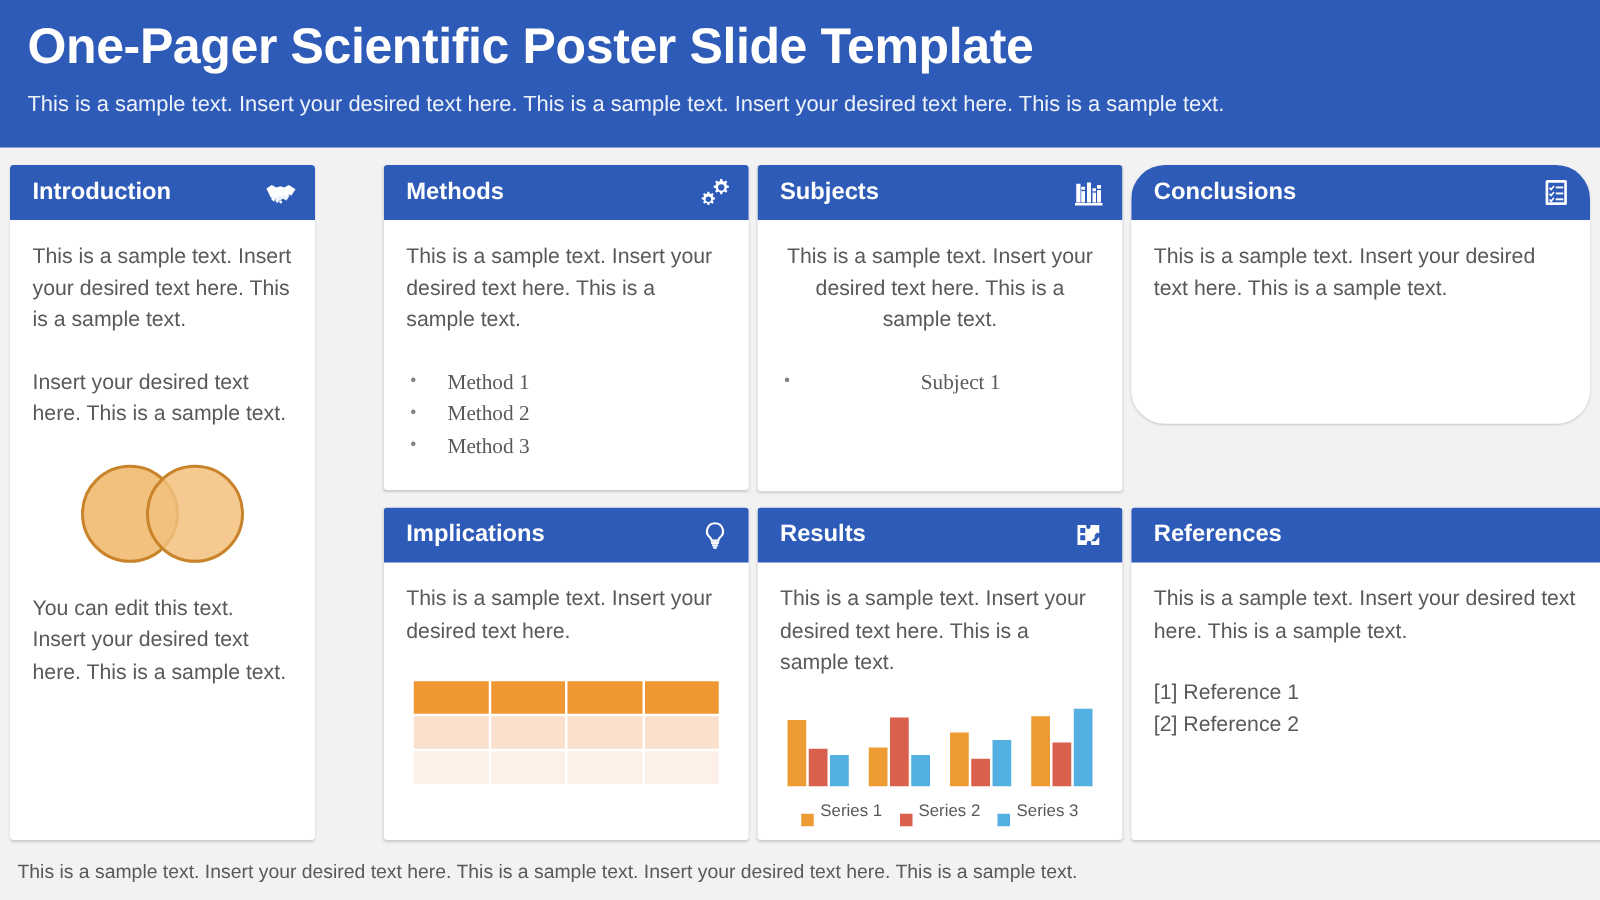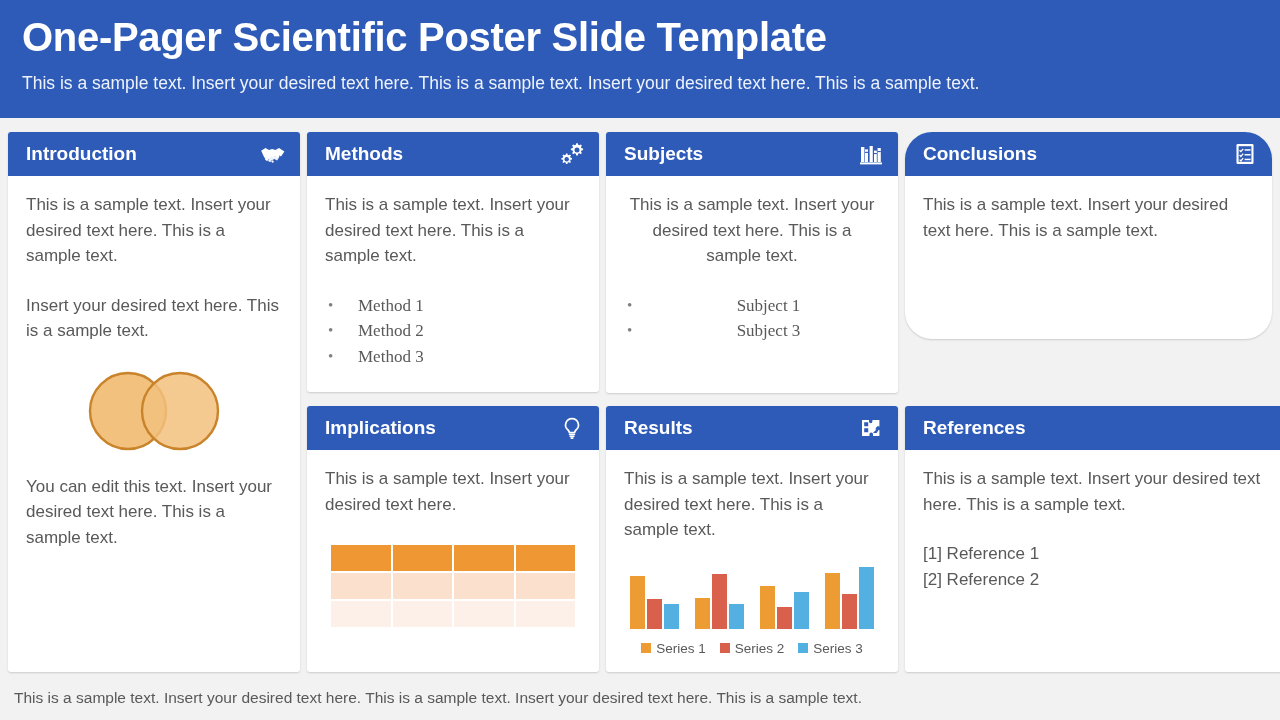--- a/index.html
+++ b/index.html
@@ -109,21 +109,21 @@
   .bullets li::before {
     content: "\2022";
     position: absolute;
     left: 3px;
     color: #808080;
     font-size: 15px;
   }
 
   
   
-  #card-introduction { left: 8px;   top: 14px;  width: 292px; height: 540px; }
+  #card-introduction { left: 8px;   top: 14px;  width: 244px; height: 540px; }
   
   #card-methods      { left: 307px; top: 14px;  width: 292px; height: 260px; }
   #card-subjects     { left: 606px; top: 14px;  width: 292px; height: 261px; text-align: center; }
   #card-conclusions  { left: 905px; top: 14px;  width: 367px; height: 207px; border-radius: 27px; }
   
   #card-implications { left: 307px; top: 288px; width: 292px; height: 266px; }
   #card-results      { left: 606px; top: 288px; width: 292px; height: 266px; }
   #card-references   { left: 905px; top: 288px; width: 415px; height: 266px; }
 
   
@@ -171,21 +171,21 @@
 
   .chart-legend {
     display: flex;
     justify-content: center;
     align-items: center;
     gap: 14px;
     margin-top: 7px;
   }
   .legend-item {
     display: flex;
-    align-items: center;
+    align-items: flex-end;
     gap: 5px;
     font-size: 13.5px;
     color: #595959;
     white-space: nowrap;
   }
   .legend-swatch { width: 10px; height: 10px; flex: 0 0 auto; }
   .legend-swatch.s1 { background: #ed9b33; }
   .legend-swatch.s2 { background: #d9604d; }
   .legend-swatch.s3 { background: #53b0e0; }
 
@@ -286,21 +286,20 @@
           <rect x="6.0" y="9.8" width="3.0" height="1.1" fill="#2e5bb8"></rect>
           <rect x="15.0" y="11.0" width="2.8" height="1.1" fill="#2e5bb8"></rect>
           <rect x="18.6" y="9.0" width="3.2" height="1.1" fill="#2e5bb8"></rect>
         </svg>
       </span>
     </div>
     <div class="card-body">
       <p class="para">This is a sample text. Insert your desired text here. This is a sample text.</p>
       <ul class="bullets">
         <li>Subject 1</li>
-        <li>Subject 3</li>
       </ul>
     </div>
   </div>
 
   <div class="card" id="card-conclusions">
     <div class="card-header">
       <span class="card-title">Conclusions</span>
       <span class="card-icon">
         <svg width="22" height="24" viewBox="0 0 22 24" fill="none">
           <rect x="2.5" y="2.0" width="17" height="20" rx="1.2" fill="#ffffff"></rect>

